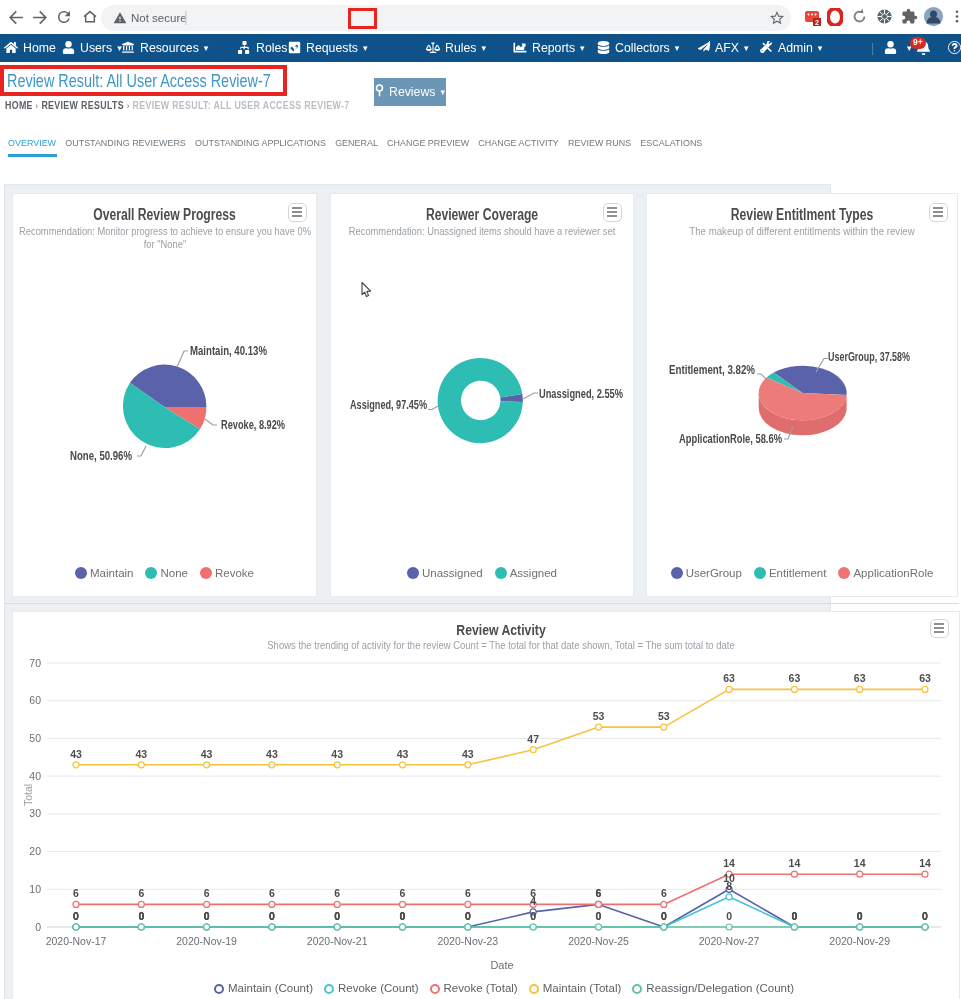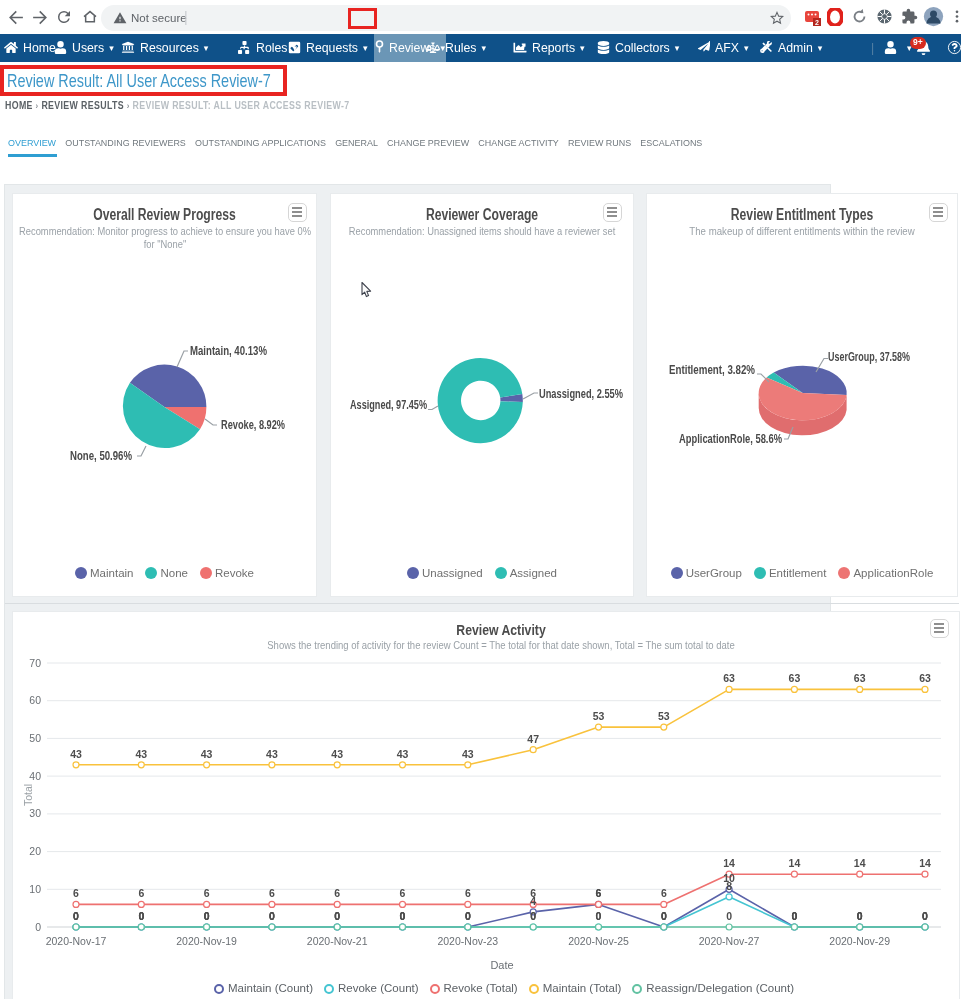--- a/index.html
+++ b/index.html
@@ -11,21 +11,21 @@
 #omni { position:absolute; left:101px; top:5px; width:690px; height:26px; background:#f1f3f4; border-radius:13px; }
 #omni .nsec { position:absolute; left:30px; top:6.5px; font-size:11.5px; color:#5f6368; }
 #omni .sep { position:absolute; left:83px; top:4px; color:#c8cbcf; font-size:14px; }
 #omni .url { position:absolute; left:91px; top:7px; font-size:10.5px; color:#3c4043; white-space:nowrap; }
 #redbox-url { position:absolute; left:348px; top:8px; width:29px; height:21px; border:3px solid #e82421; z-index:5; }
 
 #nav { position:absolute; left:0; top:34px; width:961px; height:28px; background:#0f5189; color:#fff; font-size:12.3px; }
 .nitem { position:absolute; top:0; height:28px; line-height:28px; white-space:nowrap; }
 .nitem svg { vertical-align:-2px; margin-right:5px; }
 .caret { font-size:9px; margin-left:5px; vertical-align:1px; }
-#nav .active { background:#6b96b6; }
+#nav .active { background:#6b96b6;margin-top:44px; }
 
 #title { position:absolute; left:7px; top:70px; font-size:18.5px; color:#3e97c9; transform:scaleX(0.78); transform-origin:0 0; white-space:nowrap; }
 #redbox-title { position:absolute; left:0px; top:65px; width:287px; height:31px; border:4px solid #e82421; z-index:5; }
 #crumb { position:absolute; left:5px; top:100px; font-size:10px; font-weight:bold; letter-spacing:0.4px; color:#5b6166; white-space:nowrap; transform:scaleX(0.88); transform-origin:0 0; }
 #crumb .lt { color:#b9bfc4; }
 #crumb .gt { color:#8b9196; font-size:9px; }
 #tabs { position:absolute; left:8px; top:137px; font-size:9.7px; letter-spacing:0px; color:#70787e; white-space:nowrap; transform:scaleX(0.923); transform-origin:0 0; }
 #tabs span { margin-right:10px; }
 #tabs .on { color:#2f9ed2; }
 #tabunderline { position:absolute; left:8px; top:154px; width:49px; height:3px; background:#2f9ed2; }
@@ -111,21 +111,21 @@
         <circle cx="12" cy="5" r="2" fill="#5f6368"></circle>
         <circle cx="12" cy="12" r="2" fill="#5f6368"></circle>
         <circle cx="12" cy="19" r="2" fill="#5f6368"></circle>
       </svg>
   </div>
 
   <div id="nav">
     <span class="nitem" style="left:4px"><svg width="14" height="13" viewBox="0 0 576 512">
           <path fill="#fff" d="M280.4 148.3L96 300.1V464a16 16 0 0 0 16 16l112-.3a16 16 0 0 0 16-16V368a16 16 0 0 1 16-16h64a16 16 0 0 1 16 16v95.6a16 16 0 0 0 16 16l112 .3a16 16 0 0 0 16-16V300L295.7 148.3a12.2 12.2 0 0 0-15.3 0zM571.6 251.5L488 182.6V44.1a12 12 0 0 0-12-12h-56a12 12 0 0 0-12 12v72.6L318.5 43a48 48 0 0 0-61 0L4.3 251.5a12 12 0 0 0-1.6 16.9l25.5 31a12 12 0 0 0 16.9 1.6l235.2-193.7a12.2 12.2 0 0 1 15.3 0l235.2 193.7a12 12 0 0 0 16.9-1.6l25.5-31a12 12 0 0 0-1.7-16.9z"></path>
         </svg>Home</span>
-    <span class="nitem" style="left:54px"><svg width="13" height="13" viewBox="0 0 448 512">
+    <span class="nitem" style="left:62px"><svg width="13" height="13" viewBox="0 0 448 512">
           <path fill="#fff" d="M224 256a128 128 0 1 0 0-256 128 128 0 0 0 0 256zm89.6 32h-16.7a174.1 174.1 0 0 1-145.8 0h-16.7A134.4 134.4 0 0 0 0 422.4V464a48 48 0 0 0 48 48h352a48 48 0 0 0 48-48v-41.6A134.4 134.4 0 0 0 313.6 288z"></path>
         </svg>Users<span class="caret">▾</span></span>
     <span class="nitem" style="left:121px"><svg width="14" height="13" viewBox="0 0 512 512">
           <path fill="#fff" d="M496 128v16a8 8 0 0 1-8 8h-24v12a12 12 0 0 1-12 12H60a12 12 0 0 1-12-12v-12H24a8 8 0 0 1-8-8v-16a8 8 0 0 1 4.9-7.4l232-88a8 8 0 0 1 6.2 0l232 88A8 8 0 0 1 496 128zM64 192h48v160H64zm112 0h48v160h-48zm112 0h48v160h-48zm112 0h48v160h-48zM488 432H24a8 8 0 0 0-8 8v16a8 8 0 0 0 8 8h464a8 8 0 0 0 8-8v-16a8 8 0 0 0-8-8zm-20-48H44a12 12 0 0 0-12 12v20h448v-20a12 12 0 0 0-12-12z"></path>
         </svg>Resources<span class="caret">▾</span></span>
     <span class="nitem" style="left:238px"><svg width="13" height="13" viewBox="0 0 512 512">
           <path fill="#fff" d="M128 352H32a32 32 0 0 0-32 32v96a32 32 0 0 0 32 32h96a32 32 0 0 0 32-32v-96a32 32 0 0 0-32-32zm-24-80h112v48h48v-48h112v48h48v-57.6a38.4 38.4 0 0 0-38.4-38.4H280v-48h-48v48H126.4A38.4 38.4 0 0 0 88 262.4V320h48zm304 80h-96a32 32 0 0 0-32 32v96a32 32 0 0 0 32 32h96a32 32 0 0 0 32-32v-96a32 32 0 0 0-32-32zM304 0h-96a32 32 0 0 0-32 32v96a32 32 0 0 0 32 32h96a32 32 0 0 0 32-32V32a32 32 0 0 0-32-32z"></path>
         </svg>Roles<span class="caret">▾</span></span>
     <span class="nitem" style="left:288px"><svg width="13" height="13" viewBox="0 0 448 512">
           <path fill="#fff" d="M400 32H48A48 48 0 0 0 0 80v352a48 48 0 0 0 48 48h352a48 48 0 0 0 48-48V80a48 48 0 0 0-48-48zm-204.7 358.3a24 24 0 0 1-34 0l-89.6-89.6a24 24 0 0 1 0-34l34-34a24 24 0 0 1 34 0l38.6 38.6 114.6-114.6a24 24 0 0 1 34 0l34 34a24 24 0 0 1 0 34z"></path>

